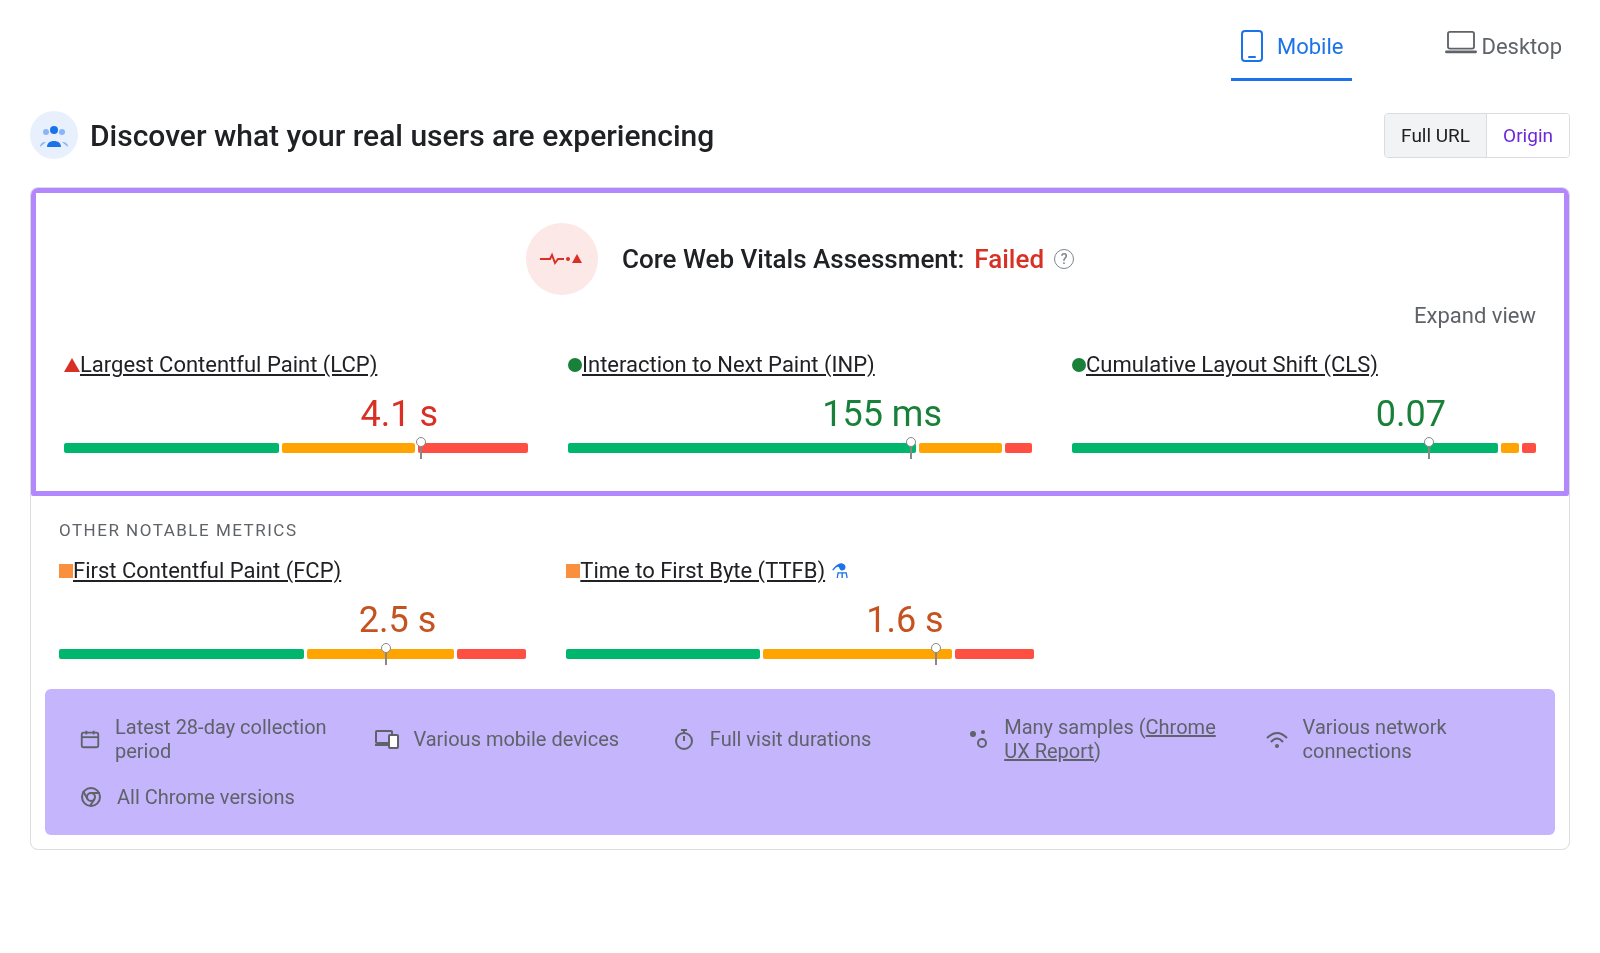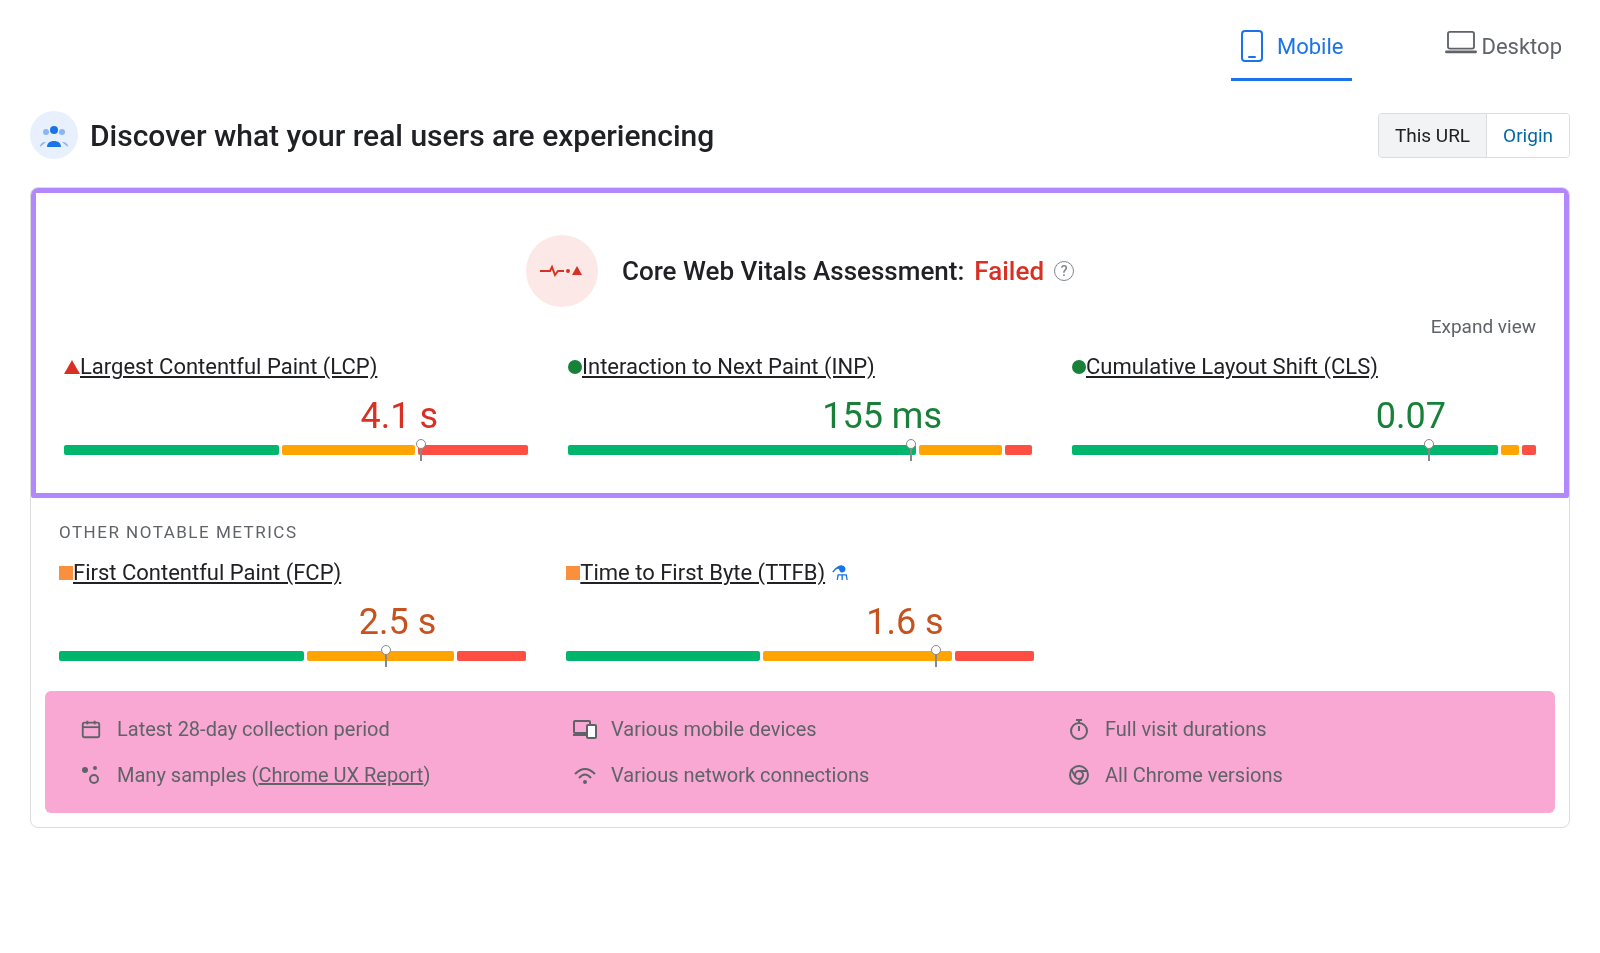--- a/index.html
+++ b/index.html
@@ -41,56 +41,56 @@
   }
   .header-left { display: flex; align-items: center; gap: 12px; }
   .users-badge {
     width: 48px; height: 48px; border-radius: 50%;
     background: #e8f0fe;
     display: flex; align-items: center; justify-content: center;
   }
   .page-title { font-size: 30px; font-weight: 500; color: #202124; }
   .toggle-group { display: flex; border: 1px solid #dadce0; border-radius: 4px; overflow: hidden; }
   .toggle-item {
-    padding: 10px 16px; font-size: 19px; color: #0369a1; cursor: pointer; background: #fff;
+    padding: 10px 16px; font-size: 19px; color: #6d28d9; cursor: pointer; background: #fff;
   }
   .toggle-item.active { background: #f1f3f4; color: #202124; }
   .toggle-item + .toggle-item { border-left: 1px solid #dadce0; }
   
   .main-card {
     border: 1px solid #dadce0;
     border-radius: 8px;
     overflow: hidden;
     position: relative;
   }
   .highlight-box {
     border: 5px solid #b388ff;
     border-radius: 2px;
-    padding: 42px 28px 36px;
+    padding: 30px 28px 36px;
   }
   .assessment-row {
     display: flex;
     align-items: center;
     justify-content: center;
     gap: 24px;
     margin-bottom: 8px;
   }
   .assessment-badge {
     width: 72px; height: 72px; border-radius: 50%;
     background: #fce8e6;
     display: flex; align-items: center; justify-content: center;
   }
   .assessment-text { font-size: 26px; font-weight: 500; display: flex; align-items: center; gap: 10px; }
   .assessment-status { color: #d93025; }
   .help-icon {
     width: 20px; height: 20px; border: 1.6px solid #80868b; border-radius: 50%;
     display: inline-flex; align-items: center; justify-content: center;
     font-size: 14px; color: #80868b;
   }
-  .expand-row { text-align: right; font-size: 19px; color: #5f6368; margin-bottom: 16px; cursor: pointer; }
+  .expand-row { text-align: right; font-size: 22px; color: #5f6368; margin-bottom: 24px; cursor: pointer; }
   
   .metrics-row { display: grid; grid-template-columns: repeat(3, 1fr); gap: 40px; }
   .metric { }
   .metric-head { display: flex; align-items: center; font-size: 22px; margin-bottom: 16px; }
   .metric-name { text-decoration: underline; cursor: pointer; }
   .shape-tri {
     width: 0; height: 0;
     border-left: 8px solid transparent;
     border-right: 8px solid transparent;
     border-bottom: 14px solid #d93025;
@@ -122,24 +122,24 @@
     padding: 24px 28px 18px; font-size: 17px; color: #5f6368; letter-spacing: 1.5px;
   }
   .other-row {
     display: grid; grid-template-columns: repeat(3, 1fr); gap: 40px;
     padding: 0 28px 28px;
   }
   .flask-icon { color: #1a73e8; font-size: 20px; margin-left: 6px; }
   
   .info-grid {
     display: grid;
-    grid-template-columns: repeat(3, 1fr);
+    grid-template-columns: repeat(5, 1fr);
     grid-template-rows: repeat(2, auto);
     gap: 22px 40px;
-    background: #f9a8d4;
+    background: #c4b5fd;
     padding: 26px 34px;
     margin: 0 14px 14px;
     border-radius: 6px;
   }
   .info-item { display: flex; align-items: center; gap: 14px; font-size: 20px; color: #5f6368; }
   .info-icon { width: 24px; height: 24px; display: inline-flex; align-items: center; justify-content: center; color: #5f6368; }
   .info-link { text-decoration: underline; cursor: pointer; }
   
   svg { display: block; }
 </style>
@@ -175,21 +175,21 @@
         <circle cx="6" cy="9" r="3" fill="#8ab4f8"></circle>
         <circle cx="22" cy="9" r="3" fill="#8ab4f8"></circle>
         <path d="M7 24c0-4 3-6 7-6s7 2 7 6" fill="#1a73e8"></path>
         <path d="M0 24c0-3 2-5 6-5" fill="#8ab4f8"></path>
         <path d="M28 24c0-3-2-5-6-5" fill="#8ab4f8"></path>
       </svg>
     </span>
     <h1 class="page-title">Discover what your real users are experiencing</h1>
   </div>
   <div class="toggle-group">
-    <div class="toggle-item active">This URL</div>
+    <div class="toggle-item active">Full URL</div>
     <div class="toggle-item">Origin</div>
   </div>
 </div>
 
 <div class="main-card">
 
   <div class="highlight-box">
     <div class="assessment-row">
       <span class="assessment-badge">
         <svg width="44" height="20" viewBox="0 0 44 20">

